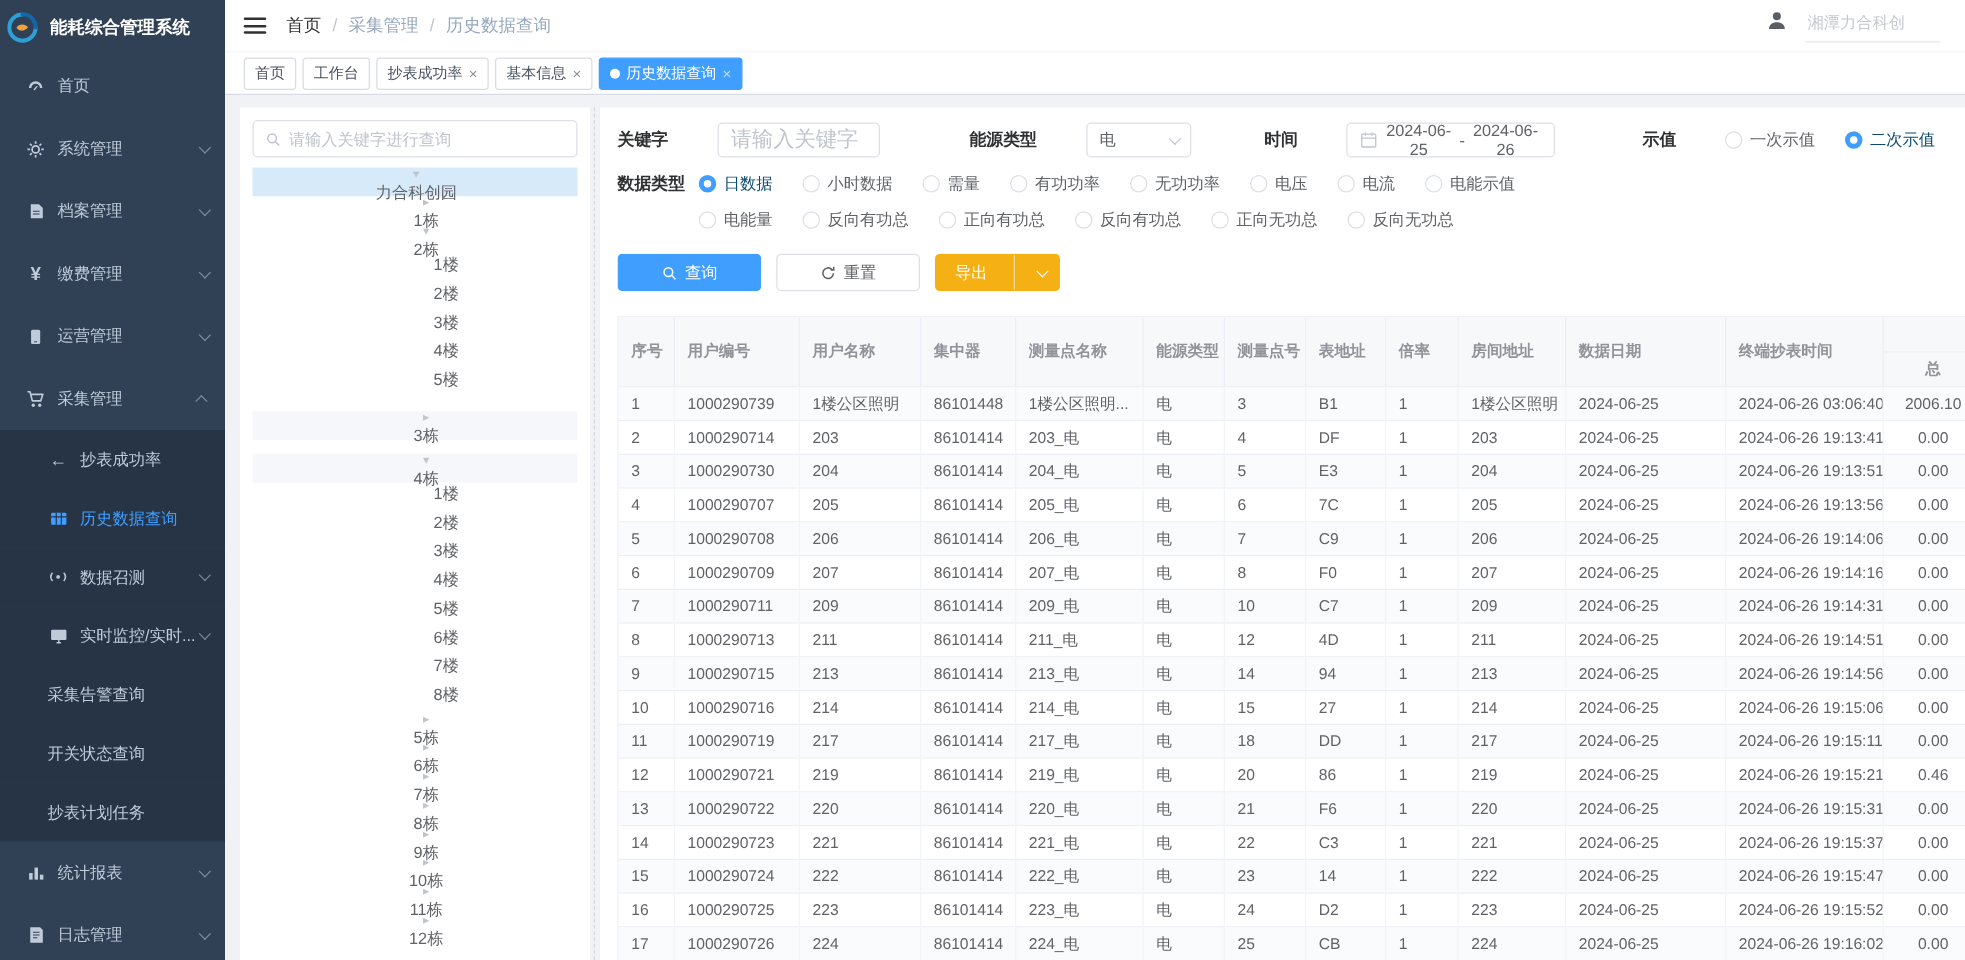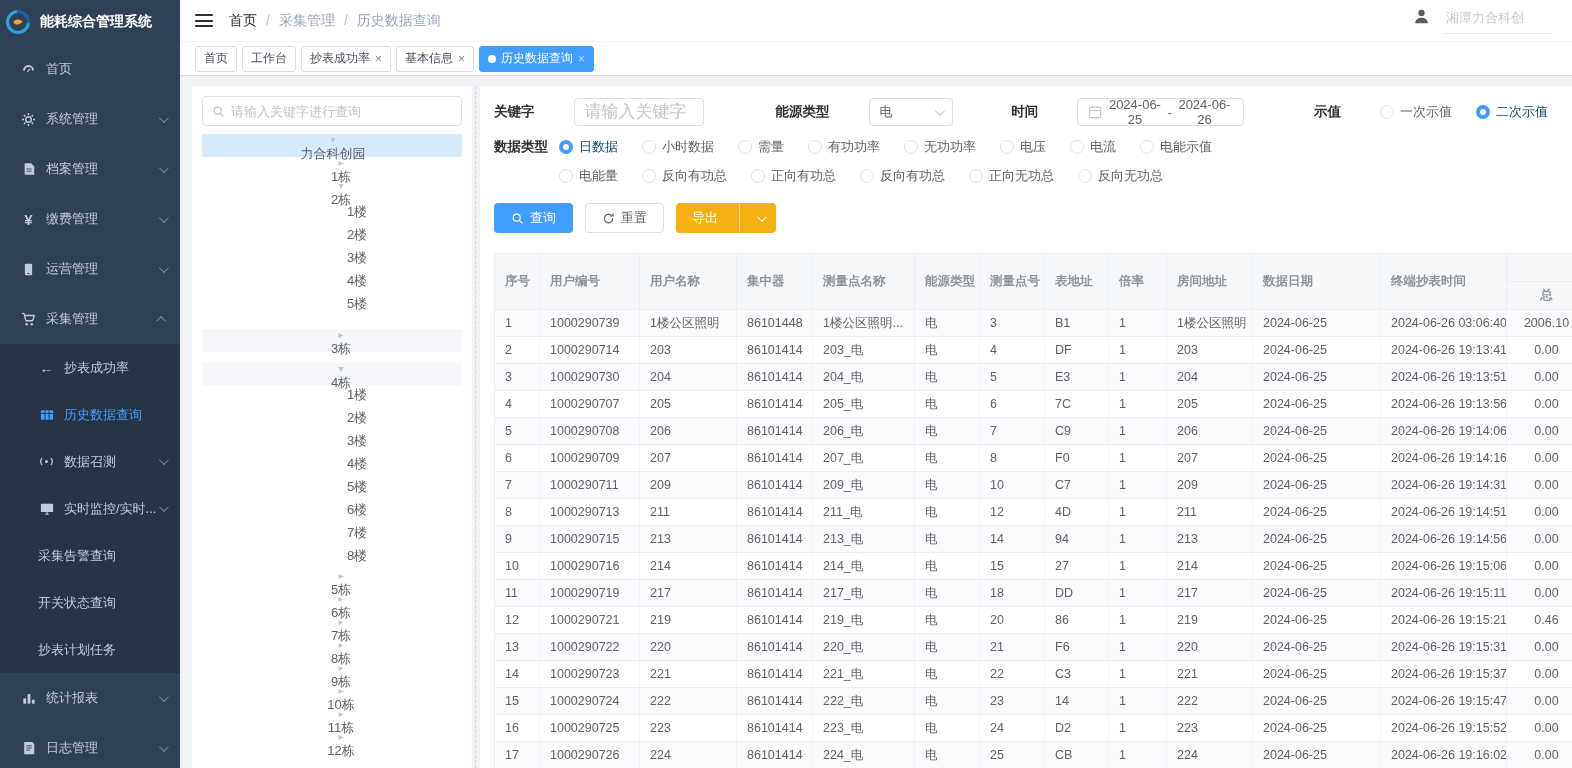--- a/index.html
+++ b/index.html
@@ -69,21 +69,21 @@
   .gap16 { width:16px; flex:none; }
   .radio { display:inline-flex; align-items:center; gap:6px; margin-right:24px; cursor:pointer; color:#606266; white-space:nowrap; }
   .rdot { width:14px; height:14px; border:1px solid #dcdfe6; border-radius:50%; background:#fff; flex:none; }
   .radio.checked .rdot { border:4.5px solid #409eff; }
   .radio.checked .rlabel { color:#0c4a6e; }
   .filter-row2 { display:flex; align-items:flex-start; margin-bottom:12px; }
   .dt-rows { display:flex; flex-direction:column; gap:7px; }
   .dt-row { display:flex; align-items:center; height:22px;font-family:Liberation Serif, serif; }
 
   .actions { display:flex; gap:12px; margin:4px 0 14px; }
-  .btn { height:30px; border-radius:4px; border:1px solid transparent; display:inline-flex; align-items:center; gap:6px; padding:0 16px; font-size:13px; cursor:pointer; font-family:inherit; }
+  .btn { height:30px; border-radius:4px; border:1px solid transparent; display:inline-flex; align-items:center; gap:6px; padding:0 34px; font-size:13px; cursor:pointer; font-family:inherit; }
   .btn-primary { background:#409eff; color:#fff; }
   .btn-plain { background:#fff; border-color:#dcdfe6; color:#606266; }
   .btn-warning { background:#f5b014; color:#fff; padding:0; overflow:hidden; }
   .btn-warning .b-l { padding:0 15px; }
   .b-div { width:1px; align-self:stretch; background:rgba(255,255,255,.55); }
   .b-r { padding:0 11px; display:flex; align-items:center; align-self:stretch; }
   .chev-w { width:7px; height:7px; border-right:1.6px solid #fff; border-bottom:1.6px solid #fff; transform:rotate(45deg) translateY(-2px); }
 
   
   .table { margin-top:6px; border:1px solid #ebeef5; border-right:none; font-size:12.5px; width:1092px; flex:none; }

